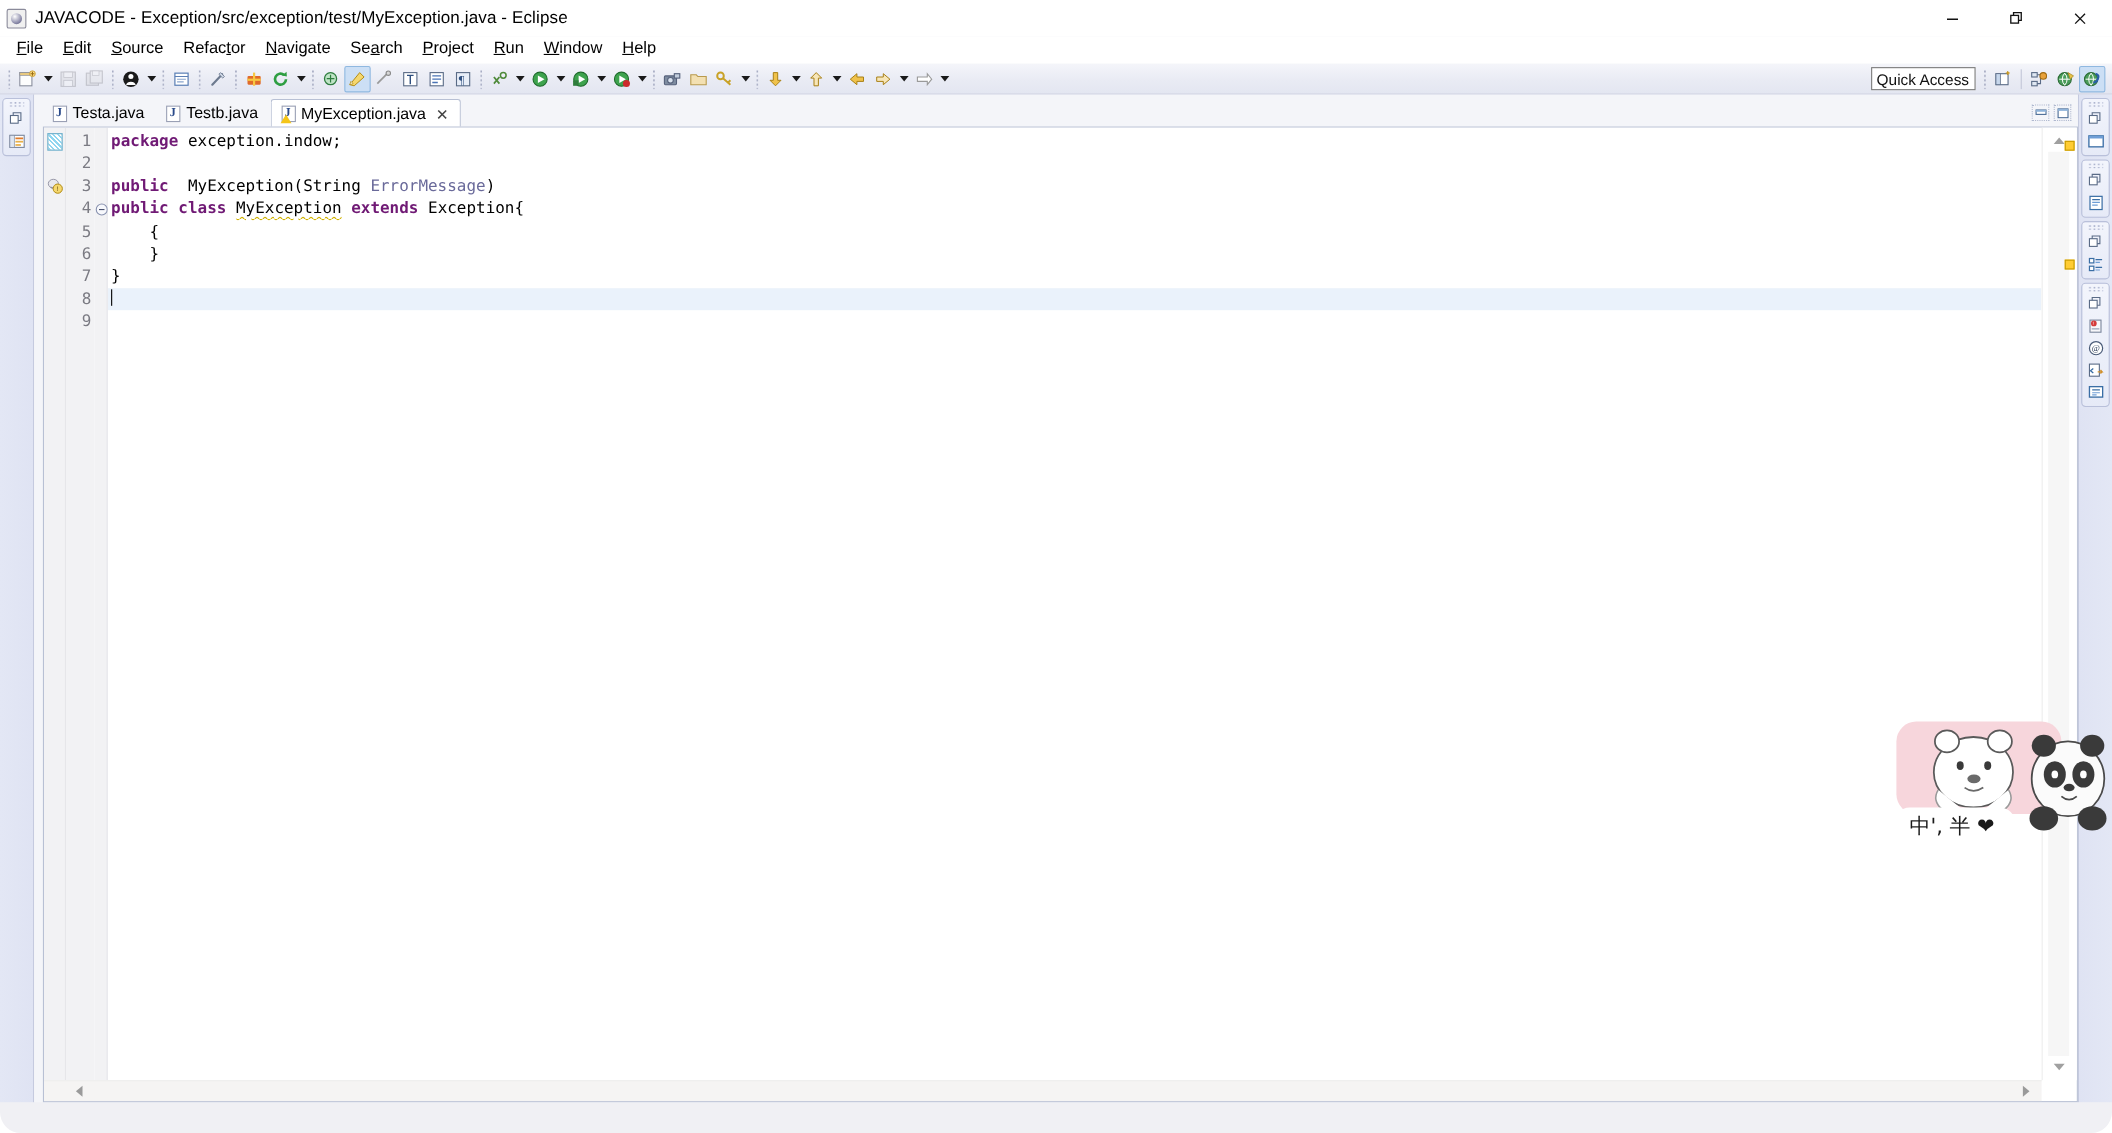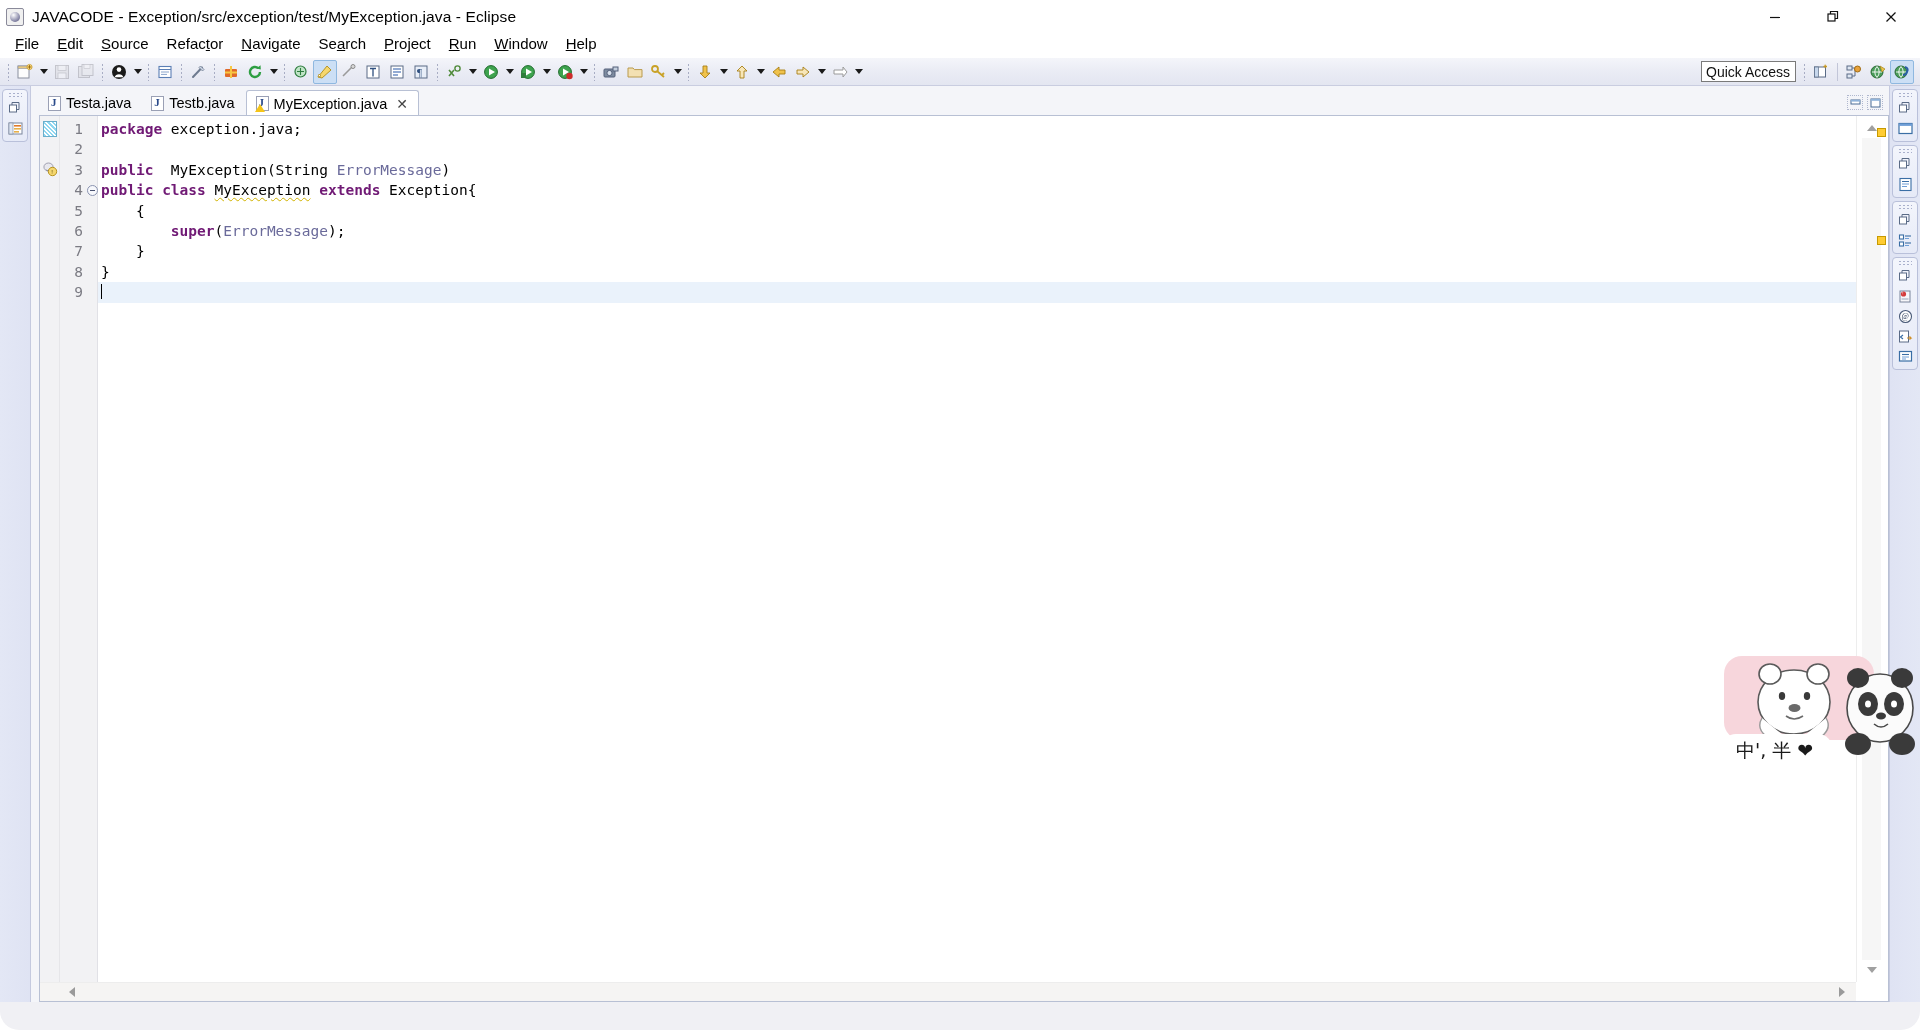--- a/index.html
+++ b/index.html
@@ -740,26 +740,25 @@
             <div class="fl" style="position: relative;"></div>
             <div class="fl" style="position: relative;"></div>
             <div class="fl" style="position: relative;"><span class="fold-minus" style="top: 5px;"></span></div>
             <div class="fl" style="position: relative;"></div>
             <div class="fl" style="position: relative;"></div>
             <div class="fl" style="position: relative;"></div>
             <div class="fl" style="position: relative;"></div>
             <div class="fl" style="position: relative;"></div>
           </div>
         <div class="code-col">
-            <div class="cl"><span class="kw">package</span><span> exception.java;</span></div>
+            <div class="cl"><span class="kw">package</span><span> exception.indow;</span></div>
             <div class="cl">&nbsp;</div>
             <div class="cl"><span class="kw">public</span><span>  MyException(String </span><span class="param">ErrorMessage</span><span>)</span></div>
             <div class="cl"><span class="kw">public</span><span> </span><span class="kw">class</span><span> </span><span class="warnsq">MyException</span><span> </span><span class="kw">extends</span><span> Exception{</span></div>
             <div class="cl"><span>    {</span></div>
-            <div class="cl"><span>        </span><span class="kw">super</span><span>(</span><span class="param">ErrorMessage</span><span>);</span></div>
             <div class="cl"><span>    }</span></div>
             <div class="cl"><span>}</span></div>
             <div class="cl current"><span class="caret"></span></div>
           </div>
       </div>
 
       <div class="vscroll">
         <div class="vs-arrow-up">
             <i></i>
           </div>

